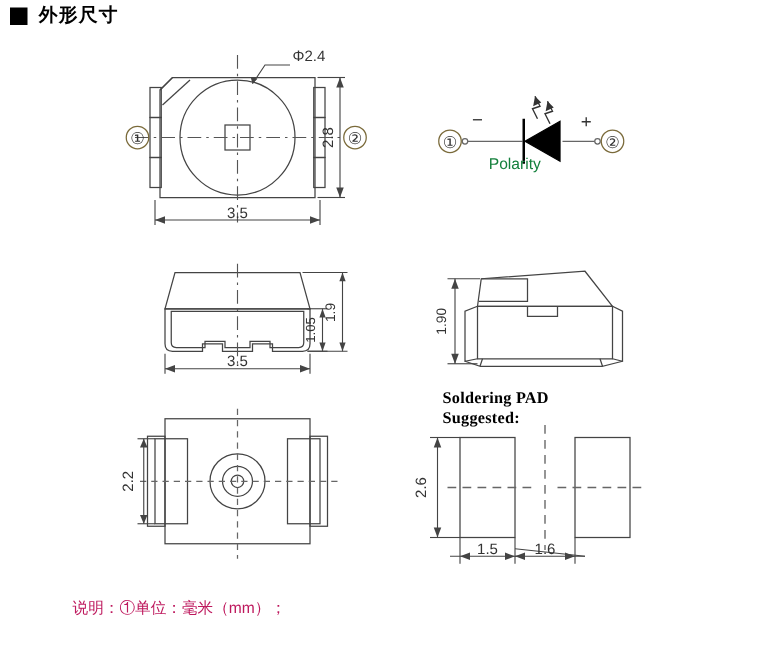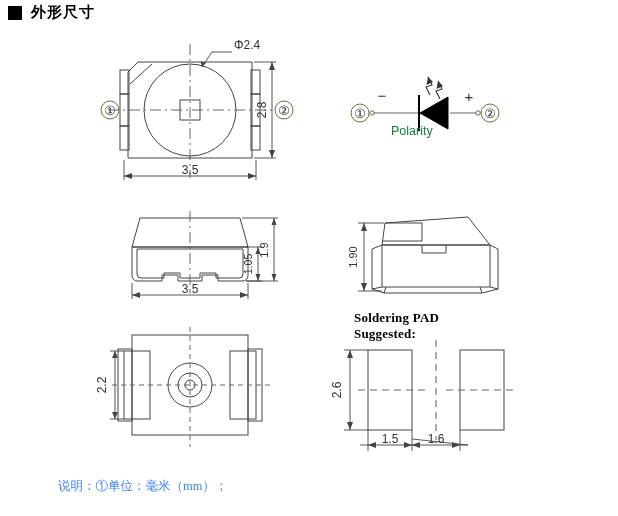--- a/index.html
+++ b/index.html
@@ -63,23 +63,23 @@
     font-weight: bold;
     color: #000;
     letter-spacing: 0.2px;
     margin-left: 32px;
   }
   
   #footer-note {
     position: absolute;
     left: 58px;
     top: 478px;
-    font-family: Liberation Serif, serif;
+    font-family: Liberation Sans, sans-serif;
     font-size: 12.5px;
-    color: #3b82f6;
+    color: #be185d;
     white-space: nowrap;
   }
   
   #polarity-label {
     position: absolute;
     left: 391px;
     top: 124px;
     font-family: "Liberation Sans", sans-serif;
     font-size: 12.5px;
     color: #15803d;

